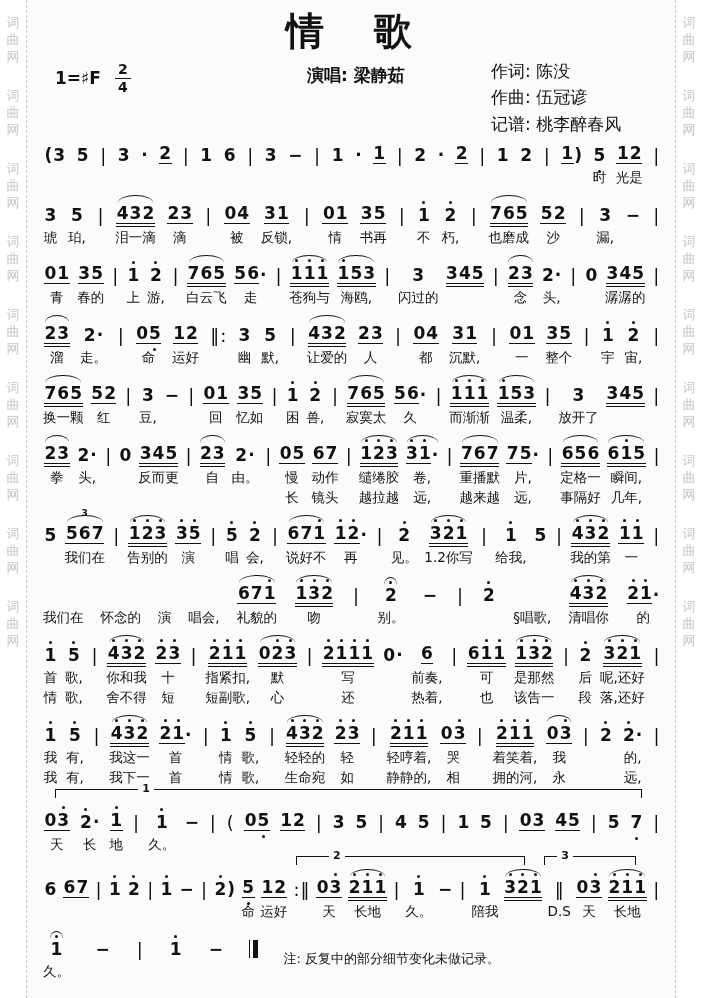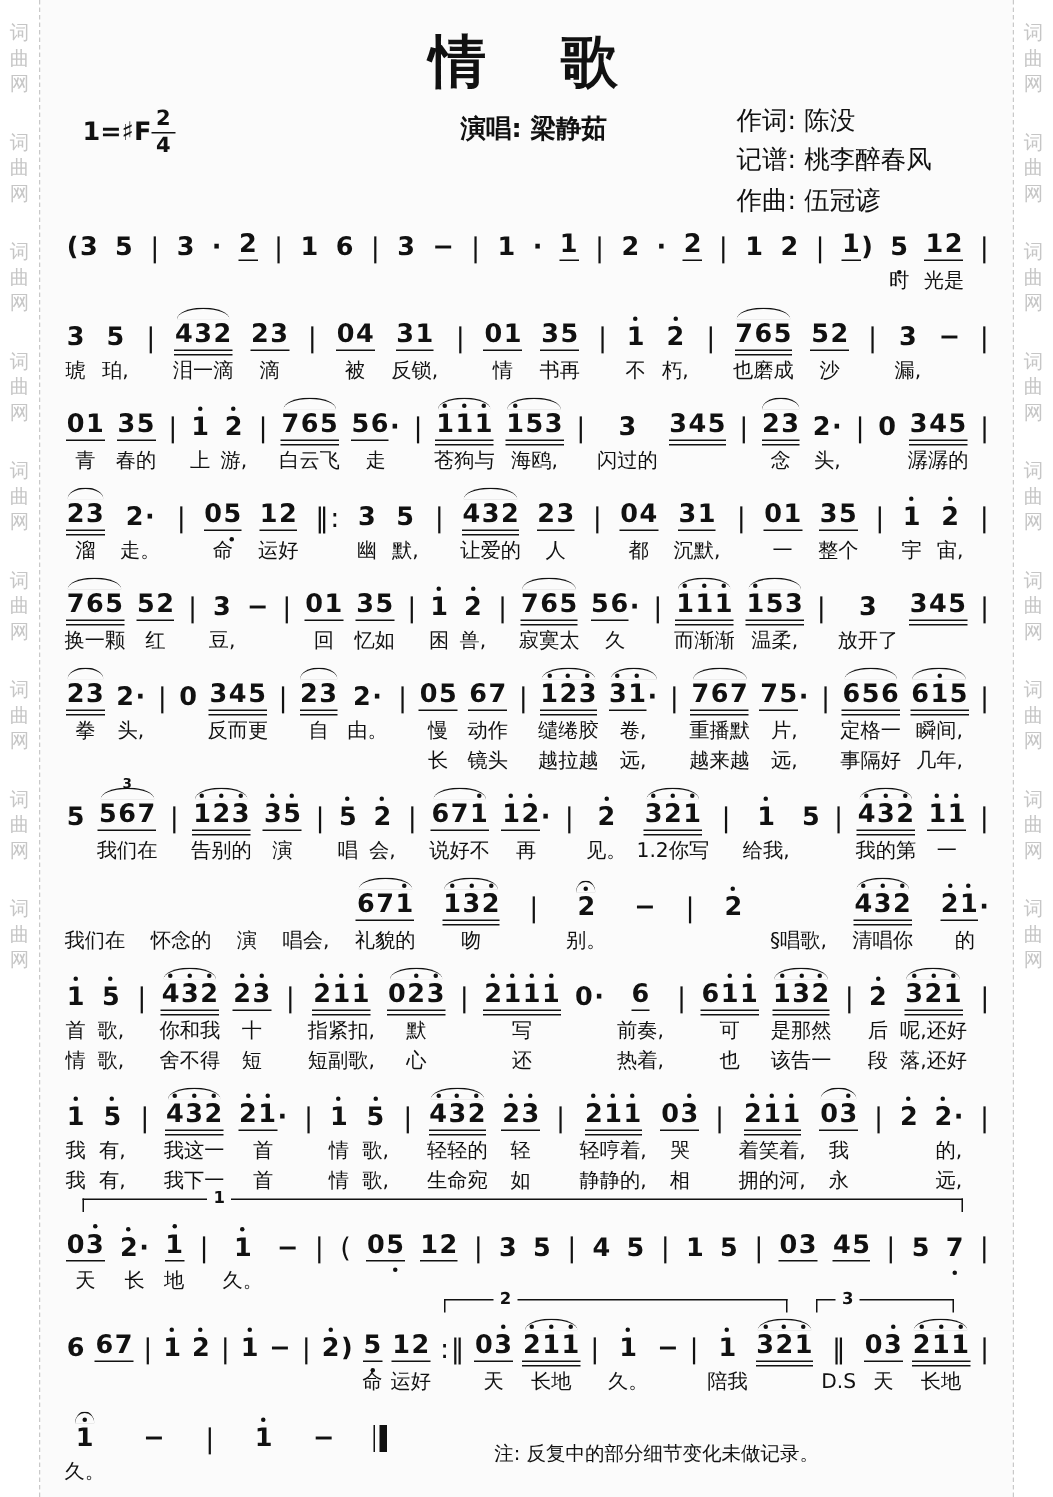--- a/index.html
+++ b/index.html
@@ -12,23 +12,23 @@
   .page { display:flex; width:702px; height:998px; }
   .wm-col { flex:none; width:27px; padding-top:4px; font-size:13px; color:var(--wm);
             text-align:center; line-height:1; }
   .wm-col.left { border-right:1px dashed #c9c9c9; }
   .wm-col.right { border-left:1px dashed #c9c9c9; }
   .wm-group { margin:12px 0 26px 0; }
   .wm-group div { margin:4px 0; }
   .content { flex:1; background:var(--bg); padding:6px 10px 0 12px; position:relative; }
 
   .title { text-align:center; font-size:38px; font-weight:bold; letter-spacing:6px;
-           margin-top:10px; height:52px; }
+           height:52px; }
   .meta { position:relative; height:78px; font-size:17px; }
-  .keysig { position:absolute; left:16px; top:4px; display:flex; align-items:center; 
+  .keysig { position:absolute; left:16px; top:4px; display:flex; align-items:center; gap:14px;
             font-size:17px; font-weight:bold; }
   .ts { display:inline-flex; flex-direction:column; align-items:center; font-size:14px;
         font-weight:bold; line-height:1.05; }
   .ts .top { border-bottom:1.5px solid var(--ink); padding:0 3px 1px 3px; }
   .ts .bot { padding-top:1px; }
   .performer { position:absolute; left:268px; top:6px;font-weight:bold; }
   .credits { position:absolute; left:452px; top:0; line-height:1.55; }
   .prelabel { margin:0 0 2px 26px; font-size:11px; }
 
   .systems { padding:0 2px; }
@@ -54,21 +54,21 @@
   .tok.slur::before { content:''; position:absolute; top:-10px; left:6%; right:6%; height:7px;
         border-top:1.5px solid var(--ink); border-radius:50% 50% 0 0 / 100% 100% 0 0; }
   .tri { position:absolute; top:-16px; left:50%; transform:translateX(-50%); font-size:9px;
          font-weight:bold; }
   .fin { display:inline-block; width:9px; height:18px; border-left:1.5px solid var(--ink);
          border-right:5px solid var(--ink); }
   .volta { position:absolute; top:-14px; height:9px; border:1.5px solid var(--ink);
            border-bottom:none; }
   .volta span { position:absolute; top:-7px; left:14%; padding:0 4px; background:var(--bg);
                 font-size:11px; font-weight:bold; line-height:1; }
-  .sysnote { font-size:13px; white-space:nowrap; margin-left:46px; align-self:center;
+  .sysnote { font-size:13px; white-space:nowrap; align-self:center;
              padding-top:8px; }
 </style>
 </head>
 <body>
 
 <div class="page">
   <div class="wm-col left">
       <div class="wm-group">
         <div>词</div>
         <div>曲</div>
@@ -123,22 +123,22 @@
       <div class="keysig">
         <span>1=♯F</span>
         <span class="ts">
           <span class="top">2</span>
           <span class="bot">4</span>
         </span>
       </div>
       <div class="performer"><span>演唱: </span><span>梁静茹</span></div>
       <div class="credits">
         <div><span>作词: </span><span>陈没</span></div>
+        <div><span>作曲: </span><span>伍冠谚</span></div>
         <div><span>记谱: </span><span>桃李醉春风</span></div>
-        <div><span>作曲: </span><span>伍冠谚</span></div>
       </div>
     </div>
 
 
     <div class="systems">
         <div class="system">
           <div class="cell">
             <div class="noterow">
               <span class="tok">
                 <span class="ch">(</span>

